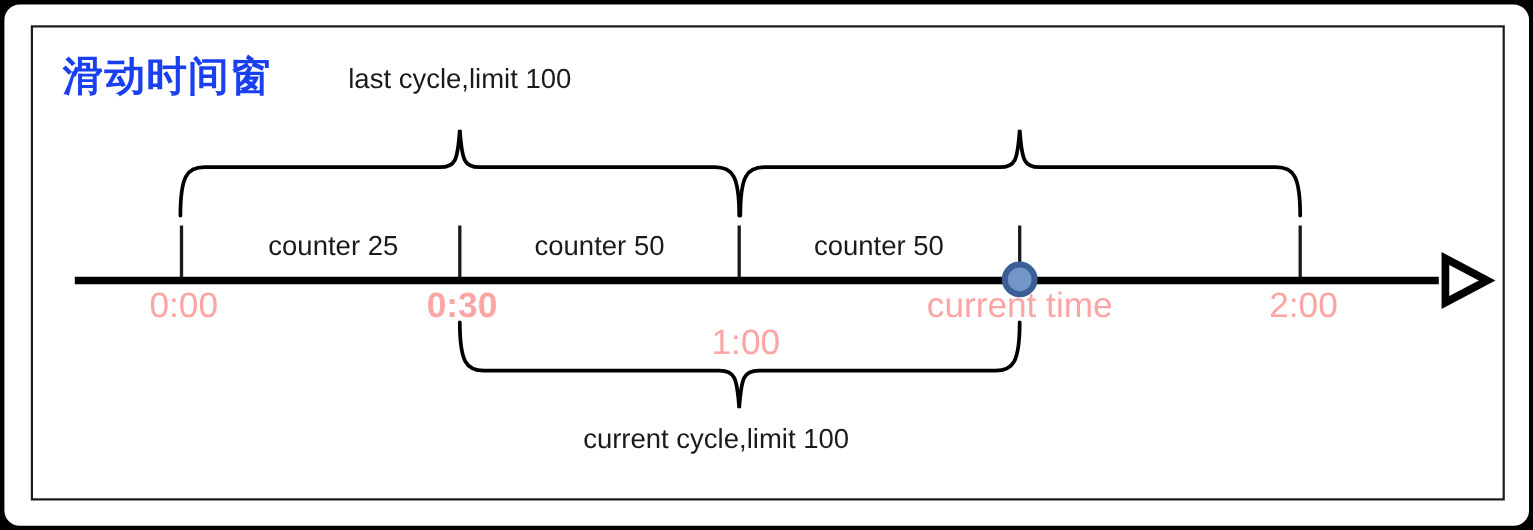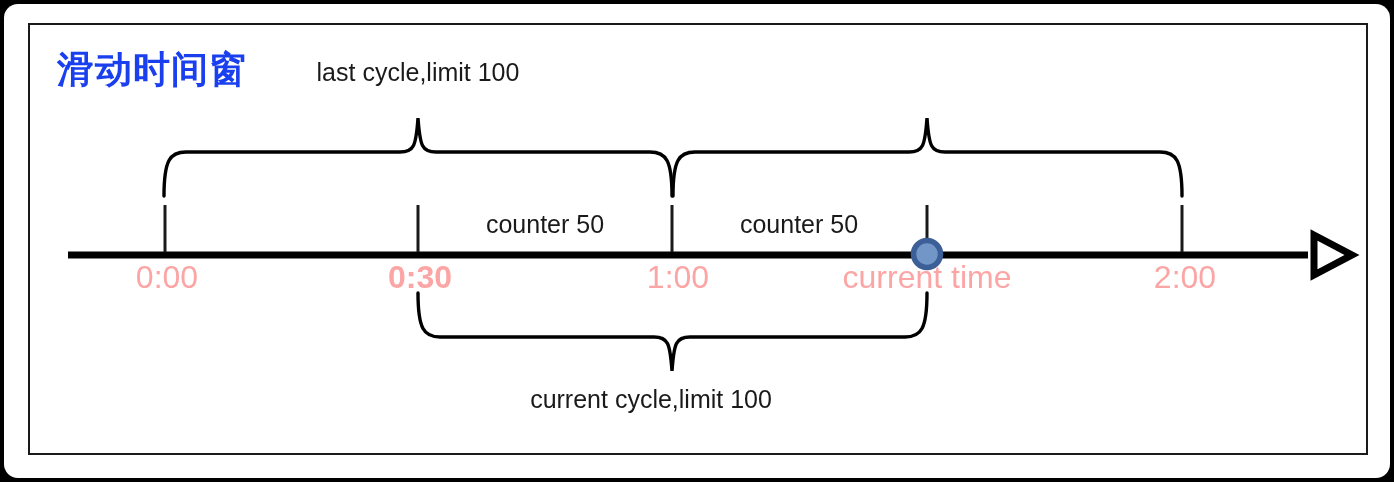--- a/index.html
+++ b/index.html
@@ -89,21 +89,21 @@
     font-size: 32px;
     line-height: 30px;
     color: #fca5a5;
     white-space: nowrap;
     text-align: left;
     transform: translateX(-50%);
     top: 262px;
   }
   .t-000 { left: 167px; }
   .t-030 { left: 420px; font-weight: bold; }
-  .t-100 { left: 678px; }
+  .t-100 { left: 678px; margin-top: 34px; }
   .t-cur { left: 927px; }
   .t-200 { left: 1185px; }
 </style>
 </head>
 <body>
 
 <div id="stage">
   <div id="card"></div>
   <div id="inner-frame"></div>
 
@@ -144,20 +144,21 @@
              C 921,337 927,329 927,293" fill="none" stroke="#000000" stroke-width="3.4" stroke-linecap="round"></path>
 
     <circle cx="927" cy="254" r="13.5" fill="#7396c9" stroke="#3d5f97" stroke-width="5.5"></circle>
   </svg>
 
   <div class="title-zh">滑动时间窗</div>
 
   <div class="cap cap-last">last cycle,limit 100</div>
   <div class="cap cap-cur">current cycle,limit 100</div>
 
+  <div class="seg seg-a">counter 25</div>
   <div class="seg seg-b">counter 50</div>
   <div class="seg seg-c">counter 50</div>
 
   <div class="tlabel t-000">0:00</div>
   <div class="tlabel t-030">0:30</div>
   <div class="tlabel t-100">1:00</div>
   <div class="tlabel t-cur">current time</div>
   <div class="tlabel t-200">2:00</div>
 </div>
 

